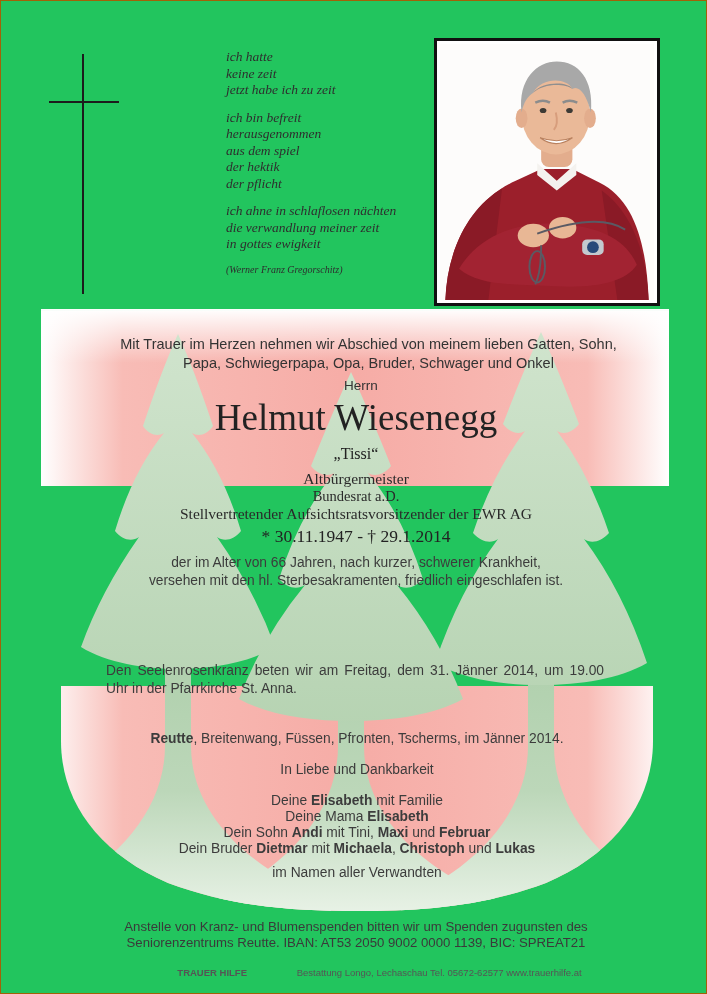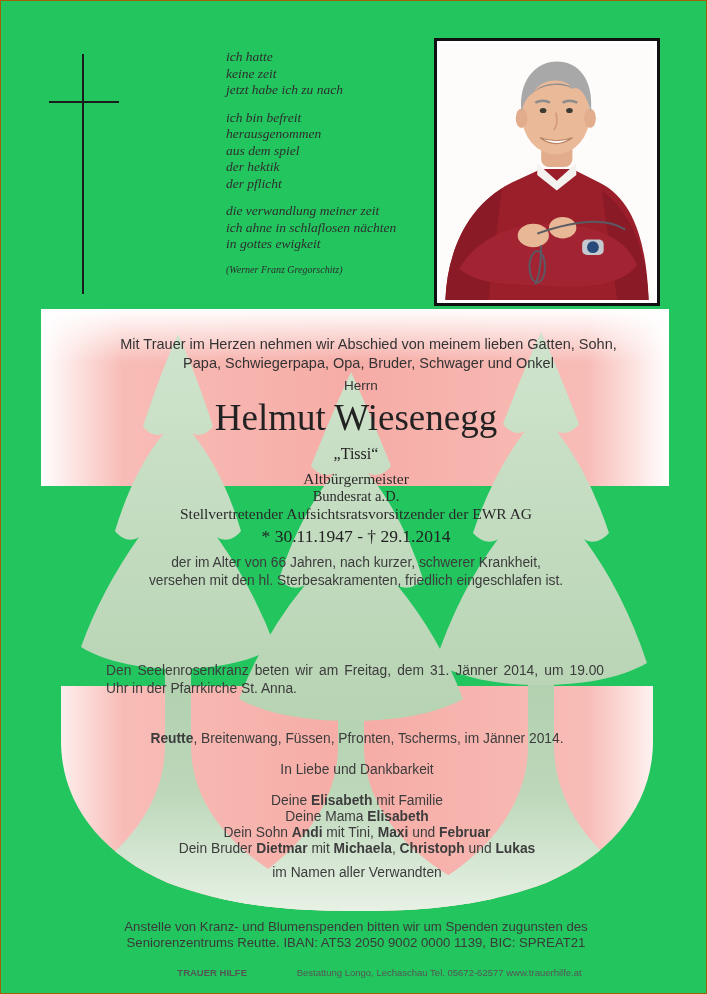--- a/index.html
+++ b/index.html
@@ -99,30 +99,30 @@
       <path d="M540,331 Q557,368 578,423 C571,432 562,434 556,430 Q588,472 608,532 C600,541 590,543 583,538 Q622,590 646,662 C618,678 580,684 540,684 C500,684 462,678 434,662 Q458,590 497,538 C490,543 480,541 472,532 Q492,472 524,430 C518,434 509,432 502,423 Q523,368 540,331 Z" fill="url(#treeG)"></path>
     </g>
   </svg>
 
   <div class="abs cross-v"></div>
   <div class="abs cross-h"></div>
 
   <div class="abs poem">
     <div>ich hatte</div>
     <div>keine zeit</div>
-    <div>jetzt habe ich zu nach</div>
+    <div>jetzt habe ich zu zeit</div>
     <div class="gap"></div>
     <div>ich bin befreit</div>
     <div>herausgenommen</div>
     <div>aus dem spiel</div>
     <div>der hektik</div>
     <div>der pflicht</div>
     <div class="gap"></div>
+    <div>ich ahne in schlaflosen nächten</div>
     <div>die verwandlung meiner zeit</div>
-    <div>ich ahne in schlaflosen nächten</div>
     <div>in gottes ewigkeit</div>
     <div class="poem-attr">(Werner Franz Gregorschitz)</div>
   </div>
 
   <div class="abs photo-frame">
     <div class="photo-mat">
       <svg width="100%" height="100%" viewBox="0 0 220 262" preserveAspectRatio="xMidYMid slice">
         <rect x="0" y="0" width="220" height="262" fill="#fdfcfb"></rect>
 
         <path d="M6,262 C8,206 34,160 78,140 L104,128 L136,128 L164,142 C200,160 212,206 214,262 Z" fill="#9b1f2b"></path>

